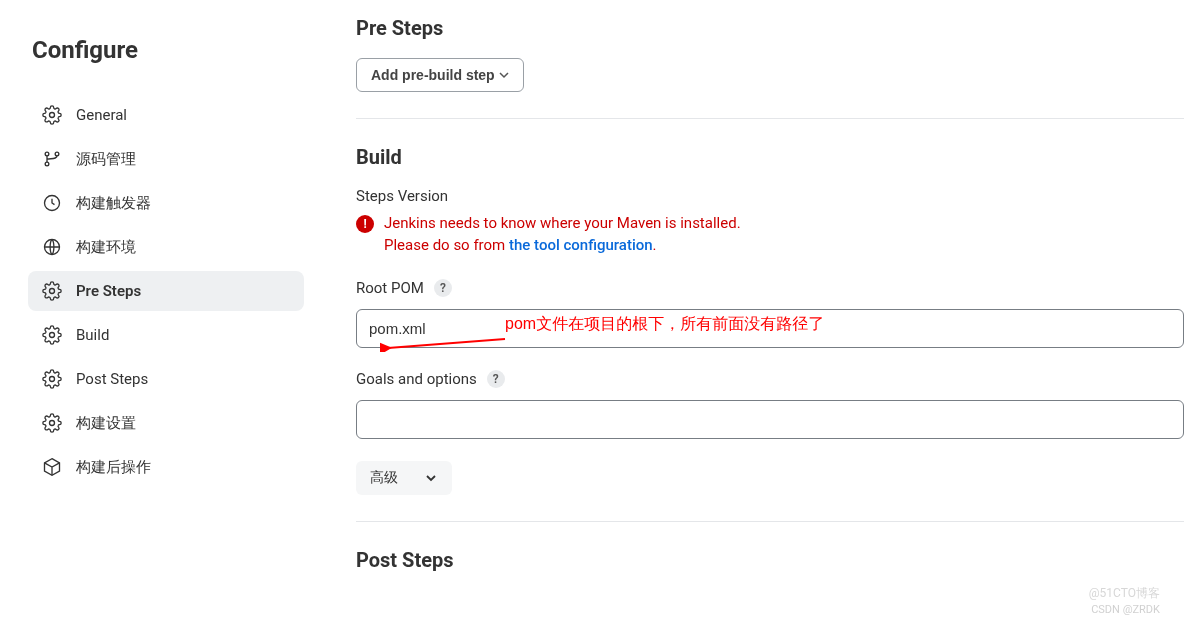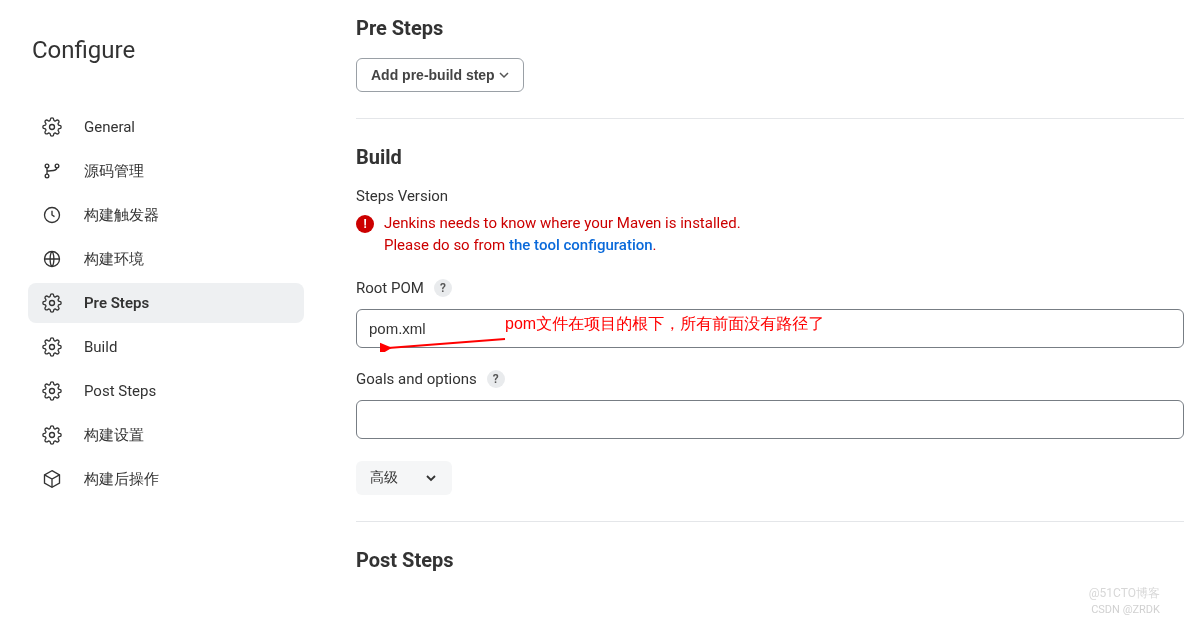--- a/index.html
+++ b/index.html
@@ -7,25 +7,25 @@
       font-family: -apple-system, BlinkMacSystemFont, "Segoe UI", Roboto, "Helvetica Neue", Arial, sans-serif;
       background: #fff;
       color: #333;
       width: 1184px;
       height: 622px;
       overflow: hidden;
       position: relative;
     }
     .layout { display: flex; height: 100%; }
     .sidebar { width: 320px; padding: 36px 16px 0 28px; flex-shrink: 0; }
-    .sidebar-title { font-size: 24px; font-weight: 400; margin-bottom: 43px; padding-left: 4px; }
+    .sidebar-title { font-size: 24px; font-weight: 700; margin-bottom: 31px; padding-left: 4px; }
     .side-item {
       display: flex;
       align-items: center;
-      gap: 22px;
+      gap: 14px;
       padding: 10px 14px;
       border-radius: 8px;
       cursor: pointer;
       color: #333;
       font-size: 15px;
       margin-bottom: 4px;
     }
     .side-item.active { background: #eef0f2; font-weight: 600; }
     .side-icon { width: 20px; height: 20px; display: inline-flex; align-items: center; justify-content: center; flex-shrink: 0; }
     .side-icon svg { width: 20px; height: 20px; stroke: #333; fill: none; stroke-width: 1.6; }

